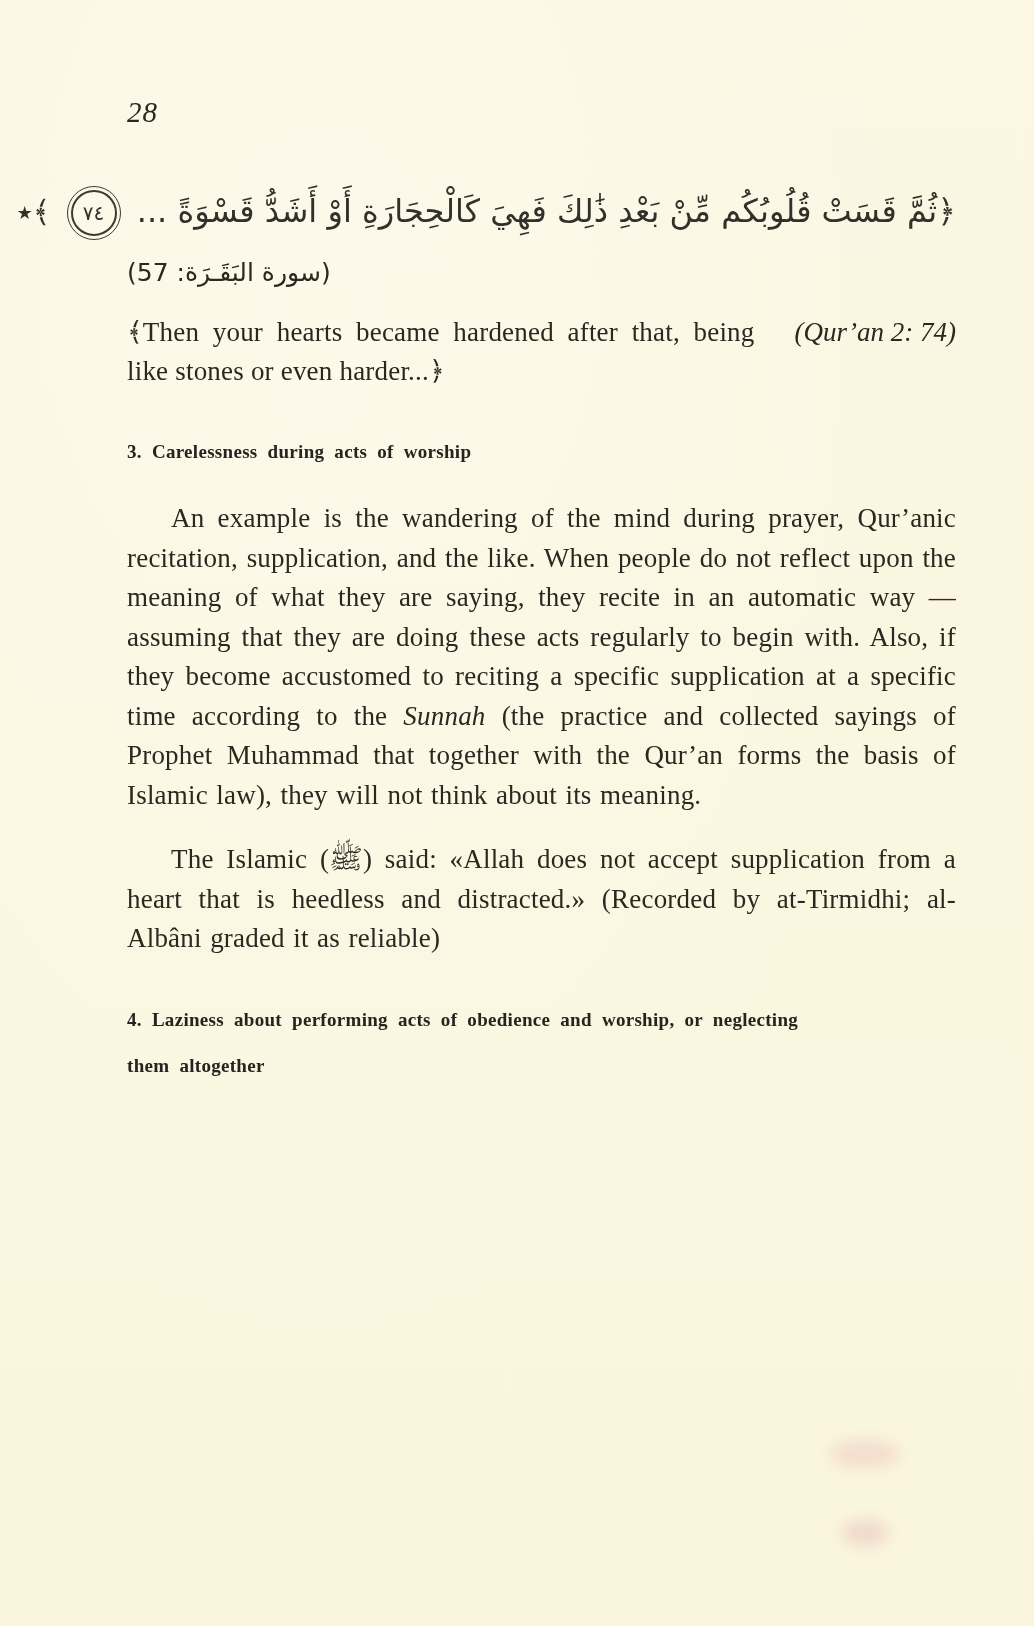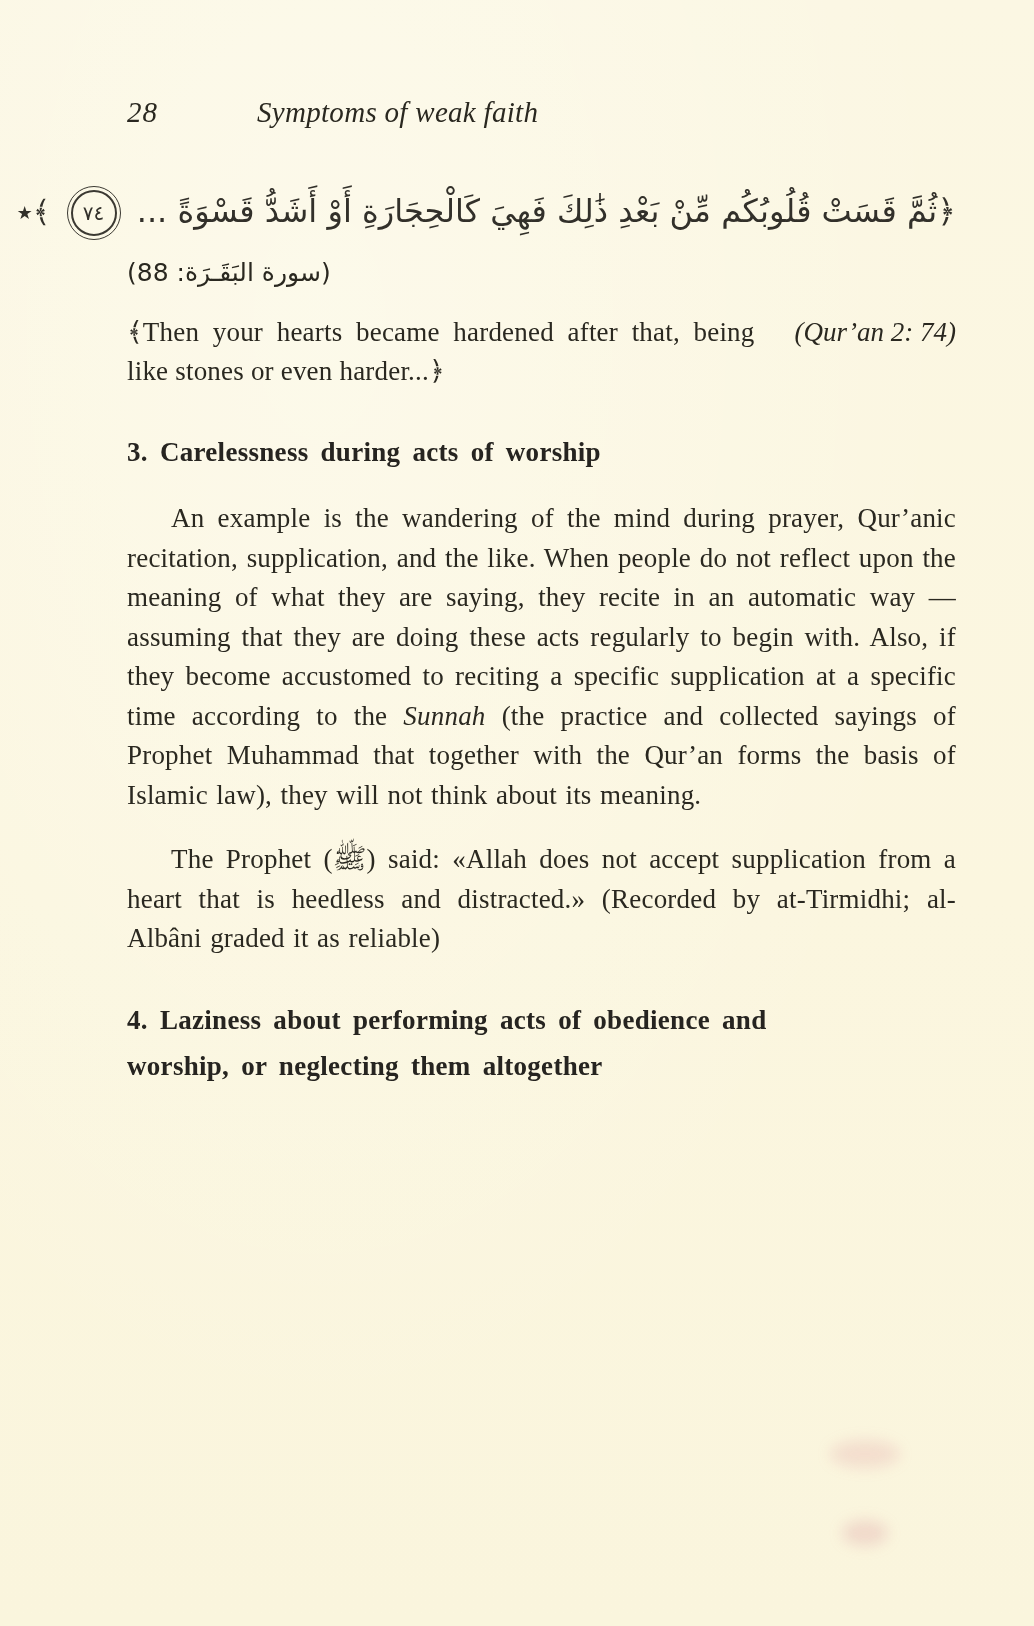--- a/index.html
+++ b/index.html
@@ -89,21 +89,21 @@
     margin:24px 0 0 0;
     font-size:27px;
     line-height:39.5px;
     text-align:justify;
     text-indent:44px;
     letter-spacing:0.2px;
     word-spacing:1.5px;
   }
   .heading{
     margin:38px 0 0 0;
-    font-size:27px;
+    font-size:19px;
     line-height:46px;
     font-weight:bold;
     letter-spacing:0.3px;
     word-spacing:5px;
     color:#262420;
   }
   .heading.two-line{ max-width:680px; }
   .pbuh-symbol{
     font-family:"DejaVu Sans",sans-serif;
     font-size:28px;
@@ -125,44 +125,43 @@
   }
 </style>
 </head>
 <body>
 
 <div class="page">
   <div class="content">
 
     <div class="running-header">
       <span class="page-number">28</span>
-      <span class="running-title">Symptoms of weak faith</span>
     </div>
 
     <div class="verse-line arabic">
       <span class="verse-text">﴿ثُمَّ قَسَتْ قُلُوبُكُم مِّنْ بَعْدِ ذَٰلِكَ فَهِيَ كَالْحِجَارَةِ أَوْ أَشَدُّ قَسْوَةً ...</span>
       <span class="verse-medallion">٧٤</span>
       <span class="verse-ornament">﴾٭</span>
     </div>
 
     <div class="verse-citation">
-      <span class="arabic">(سورة البَقَـرَة: 88)</span>
+      <span class="arabic">(سورة البَقَـرَة: 57)</span>
     </div>
 
     <p class="translation">
       <span class="verse-ref">(Qur’an 2: 74)</span>
       <span class="quote-text">﴾Then your hearts became hardened after that, being like stones or even harder...﴿</span>
     </p>
 
 
     <h2 class="heading">3. Carelessness during acts of worship</h2>
 
     <p class="para"><span>An example is the wandering of the mind during prayer, Qur’anic recitation, supplication, and the like. When people do not reflect upon the meaning of what they are saying, they recite in an automatic way — assuming that they are doing these acts regularly to begin with. Also, if they become accustomed to reciting a specific supplication at a specific time according to the </span><i>Sunnah</i><span> (the practice and collected sayings of Prophet Muhammad that together with the Qur’an forms the basis of Islamic law), they will not think about its meaning.</span></p>
 
-    <p class="para"><span>The Prophet (</span><span class="pbuh-symbol">ﷺ</span><span>) said: «Allah does not accept supplication from a heart that is heedless and distracted.» (Recorded by at-Tirmidhi; al-Albâni graded it as reliable)</span></p>
+    <p class="para"><span>The Islamic (</span><span class="pbuh-symbol">ﷺ</span><span>) said: «Allah does not accept supplication from a heart that is heedless and distracted.» (Recorded by at-Tirmidhi; al-Albâni graded it as reliable)</span></p>
 
     <h2 class="heading two-line">4. Laziness about performing acts of obedience and worship, or neglecting them altogether</h2>
 
 
   </div>
 
   <div class="smudge smudge-a"></div>
   <div class="smudge smudge-b"></div>
 </div>
 

